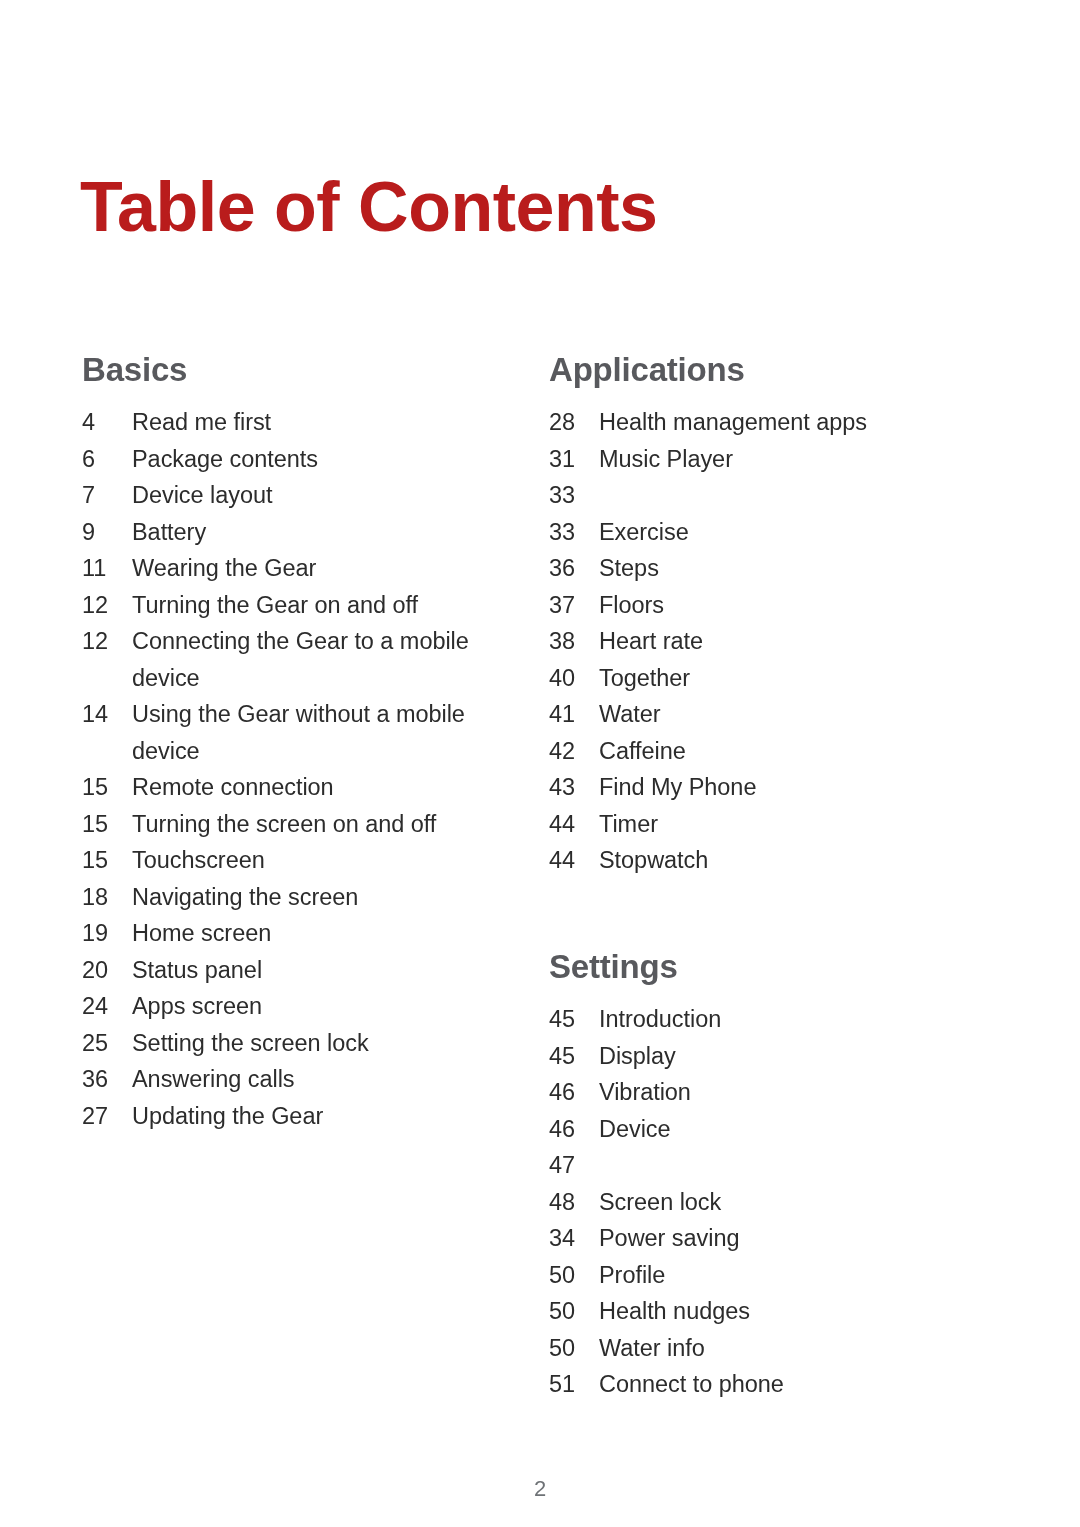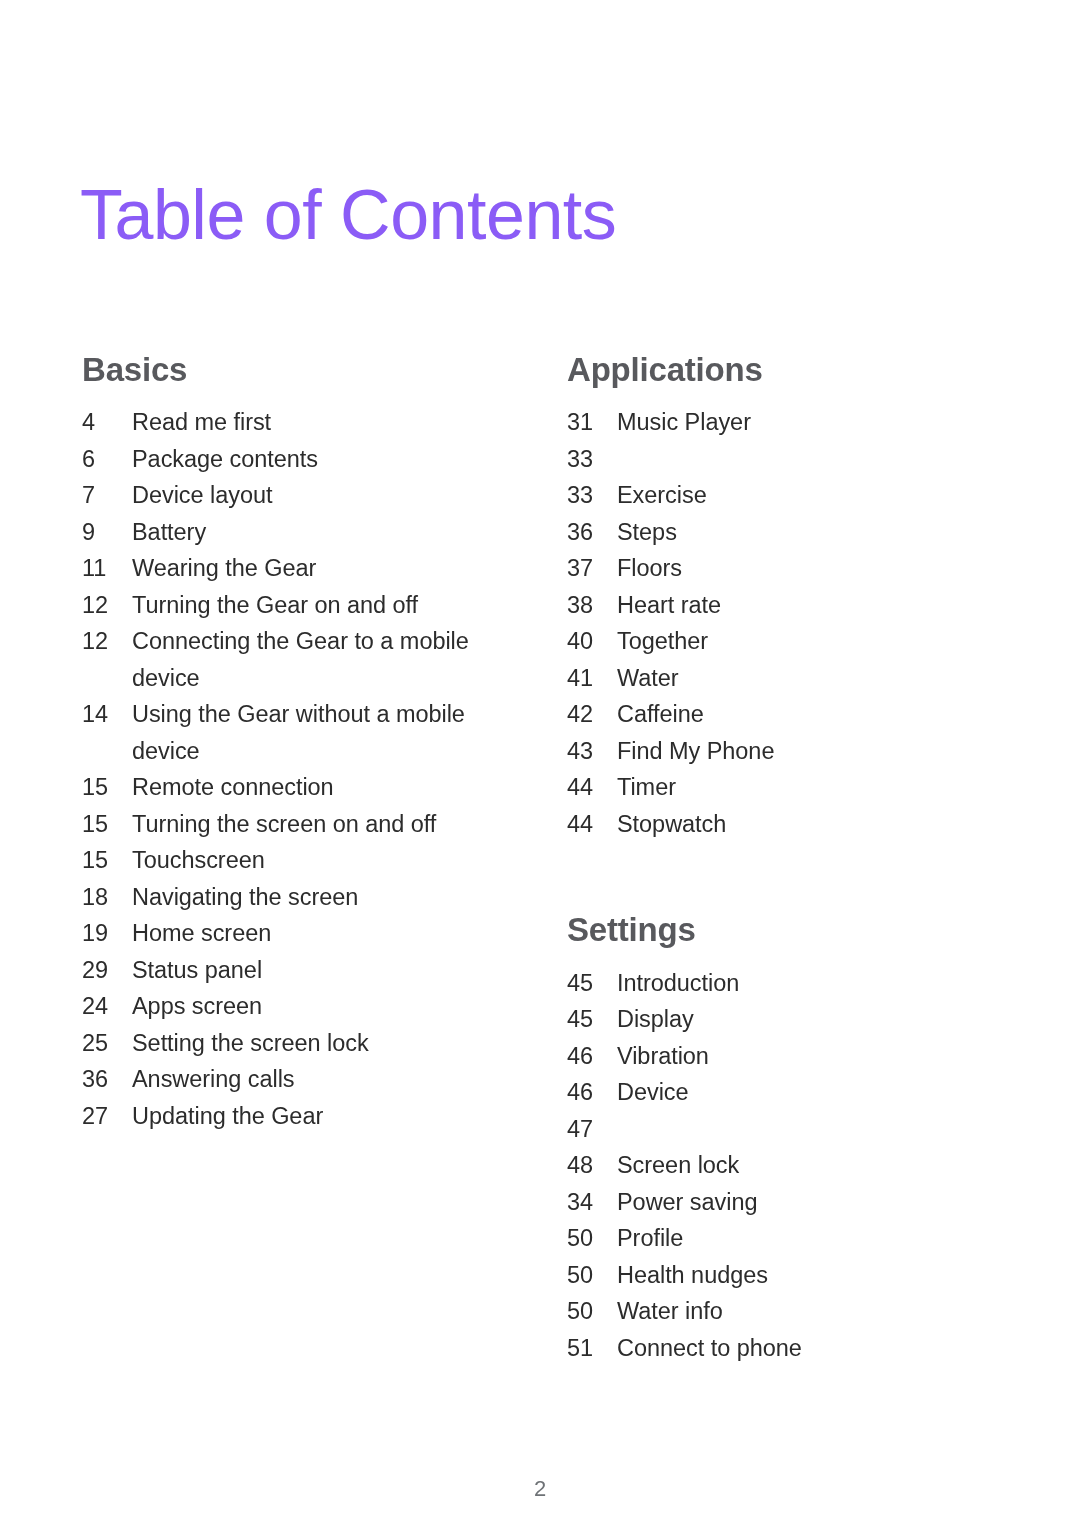--- a/index.html
+++ b/index.html
@@ -17,24 +17,24 @@
 
   .page {
     position: absolute;
     inset: 0;
   }
 
   
   .page-title {
     position: absolute;
     left: 80px;
-    top: 132px;
+    top: 124px;
     font-size: 70px;
-    font-weight: normal;
-    color: #8b5cf6;
+    font-weight: bold;
+    color: #b91c1c;
     letter-spacing: -0.5px;
     line-height: 1.05;
     white-space: nowrap;
   }
 
   
   .columns {
     position: absolute;
     left: 0;
     top: 352px;
@@ -44,21 +44,21 @@
   }
   .col {
     display: flex;
     flex-direction: column;
   }
   .col-left {
     margin-left: 82px;
     width: 430px;
   }
   .col-right {
-    margin-left: 55px;
+    margin-left: 37px;
     width: 420px;
   }
 
   .section + .section {
     margin-top: 70px;
   }
 
   .section-heading {
     font-size: 33px;
     font-weight: bold;
@@ -161,21 +161,21 @@
             </div>
             <div class="toc-entry">
               <span class="toc-page">18</span>
               <span class="toc-label">Navigating the screen</span>
             </div>
             <div class="toc-entry">
               <span class="toc-page">19</span>
               <span class="toc-label">Home screen</span>
             </div>
             <div class="toc-entry">
-              <span class="toc-page">29</span>
+              <span class="toc-page">20</span>
               <span class="toc-label">Status panel</span>
             </div>
             <div class="toc-entry">
               <span class="toc-page">24</span>
               <span class="toc-label">Apps screen</span>
             </div>
             <div class="toc-entry">
               <span class="toc-page">25</span>
               <span class="toc-label">Setting the screen lock</span>
             </div>
@@ -188,20 +188,24 @@
               <span class="toc-label">Updating the Gear</span>
             </div>
           </div>
         </div>
       </div>
 
     <div class="col col-right" id="col-right">
         <div class="section">
           <div class="section-heading">Applications</div>
           <div class="toc-list">
+            <div class="toc-entry">
+              <span class="toc-page">28</span>
+              <span class="toc-label">Health management apps</span>
+            </div>
             <div class="toc-entry">
               <span class="toc-page">31</span>
               <span class="toc-label">Music Player</span>
             </div>
             <div class="toc-entry">
               <span class="toc-page">33</span>
             </div>
             <div class="toc-entry">
               <span class="toc-page">33</span>
               <span class="toc-label">Exercise</span>

